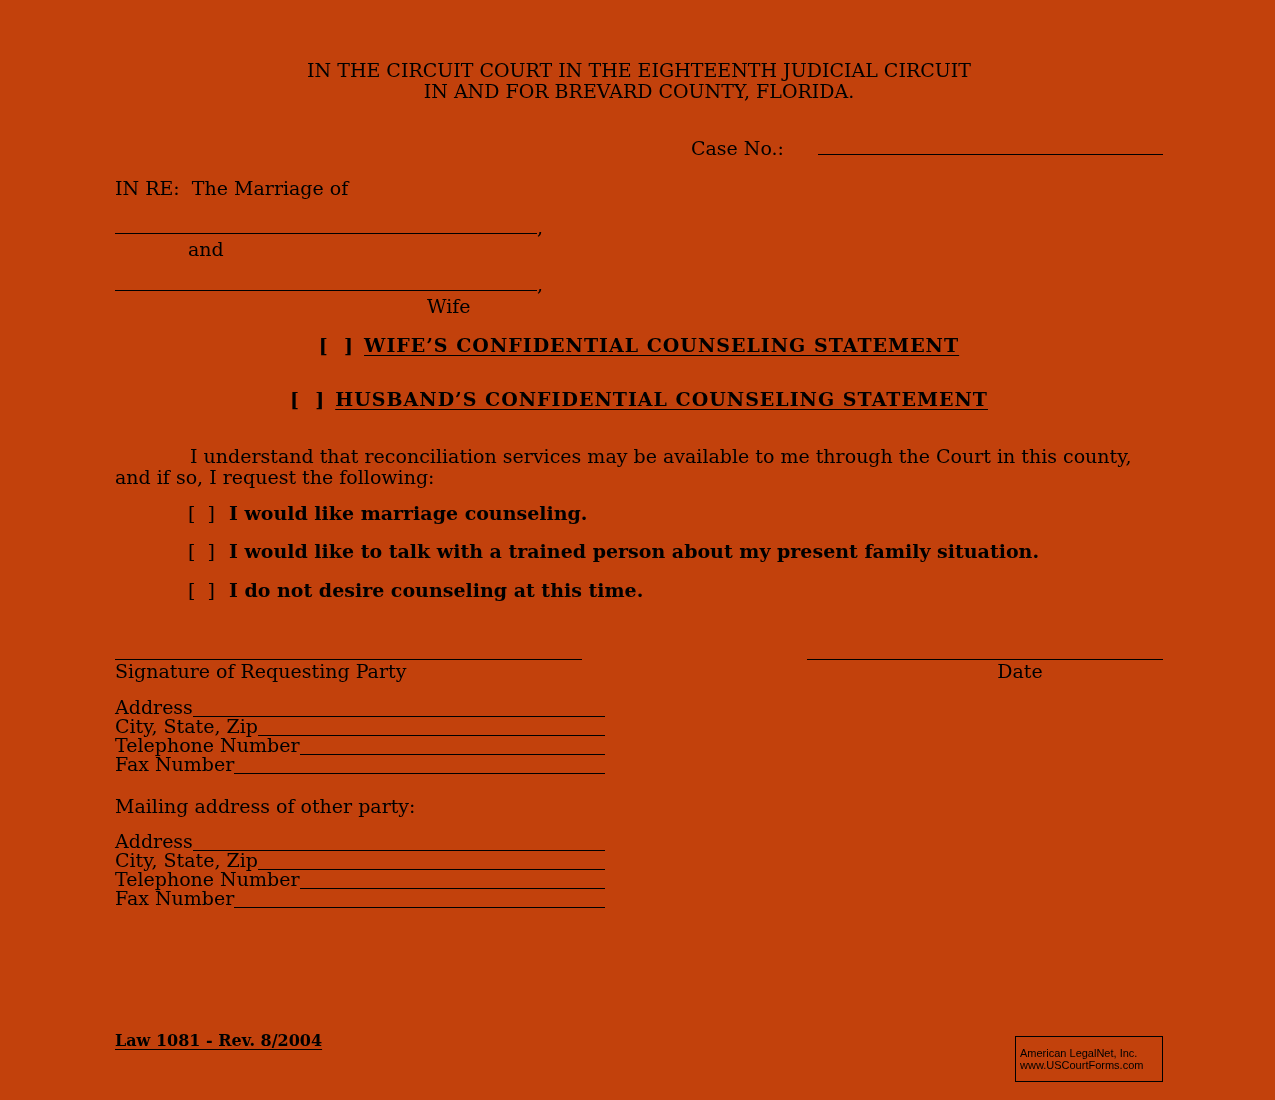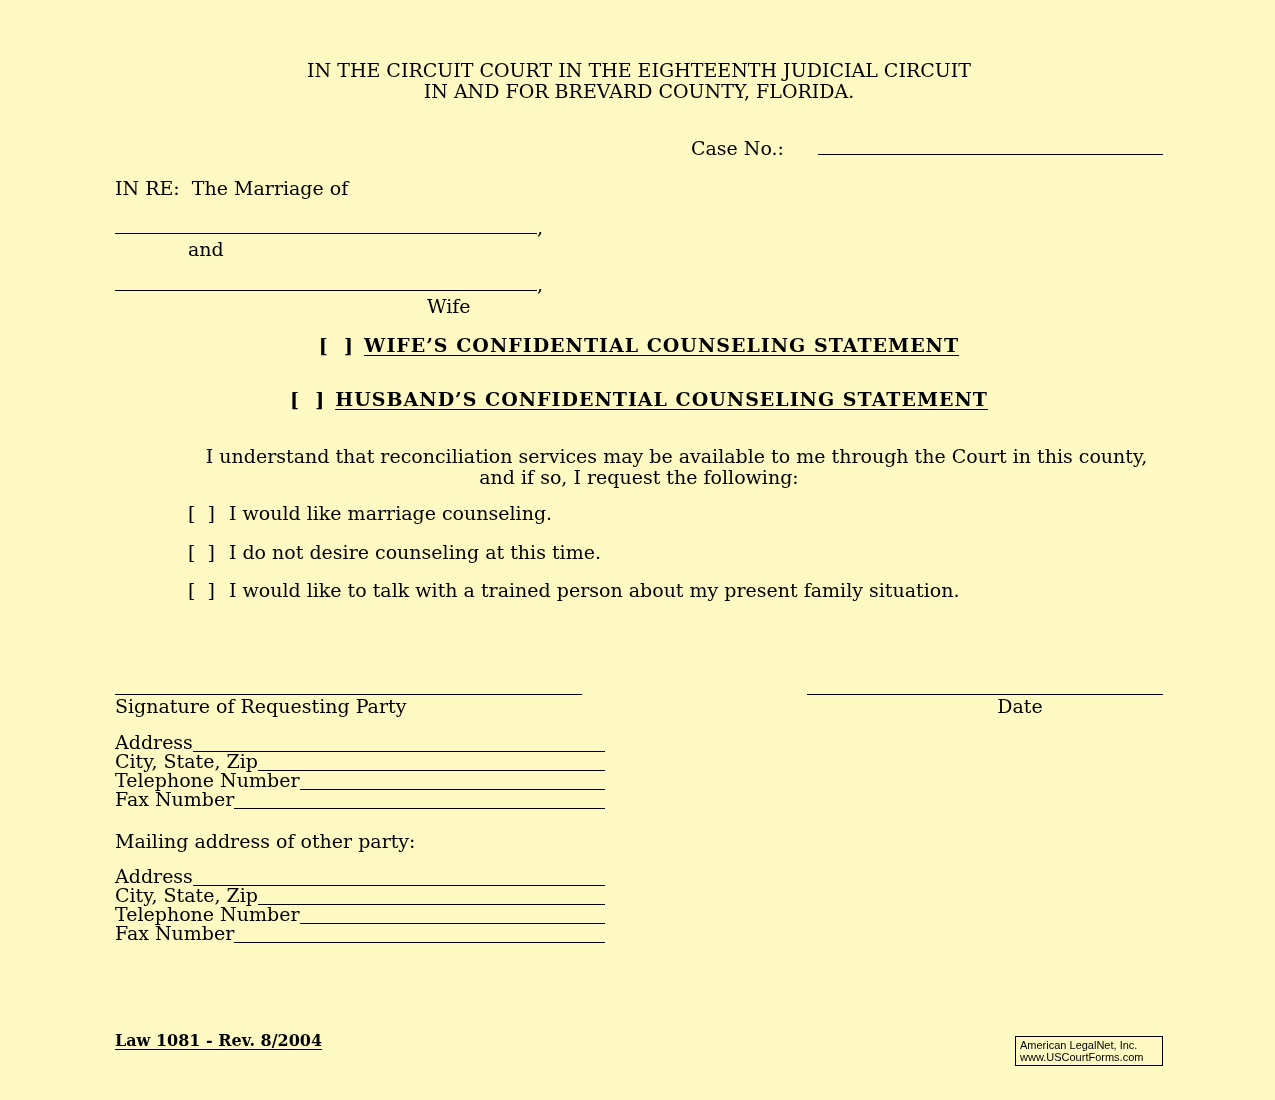--- a/index.html
+++ b/index.html
@@ -6,21 +6,21 @@
   html,body { background:#ffffff; }
   body {
     width:1275px; height:1100px;
     font-family:"DejaVu Serif","Liberation Serif",serif;
     font-size:19px; color:#000;
   }
   .page {
     position:relative;
     width:1275px; height:1100px;
     padding:60px 112px 0 115px;
-    background:#fef9c3;
+    background:#c2410c;
     overflow:hidden;
   }
   .court-title { text-align:center; line-height:21px; }
 
   .case-row {
     margin-top:34px;
     display:flex; justify-content:flex-end; align-items:baseline;
     line-height:22px;
     gap:26px;
   }
@@ -45,29 +45,29 @@
     text-align:center; font-weight:bold; line-height:22px;
     letter-spacing:1px;
   }
   .stmt-title.husband { margin-top:32px; }
   .stmt-title.wife { margin-top:17px; }
   .stmt-title .stmt-text {
     text-decoration:underline; text-underline-offset:3px; margin-left:10px;
   }
   .cb { white-space:pre; }
 
-  .intro { margin-top:36px; line-height:21px; text-indent:75px;text-align:center; }
+  .intro { margin-top:36px; line-height:21px; text-indent:75px; }
 
   .option { margin-left:73px; line-height:22px; }
   .option.first { margin-top:14px; }
   .option.mid   { margin-top:16px; }
   .option.last  { margin-top:17px; }
-  .option .opt-label { margin-left:14px; }
+  .option .opt-label { margin-left:14px;font-weight:bold; }
 
-  .sig-row { margin-top:93px; display:flex;gap:32px; }
+  .sig-row { margin-top:58px; display:flex;gap:32px; }
   .sig-col-left  { width:485px; }
   .sig-col-right { width:370px; margin-left:193px; }
   .sig-line { height:0; border-bottom:1px solid #000; }
   .sig-label { line-height:22px; }
   .date-label { line-height:22px; margin-left:70px;text-align:center; }
 
   .mail-heading { line-height:22px; }
   .mail-heading.first  { margin-top:13px; }
   .mail-heading.second { margin-top:21px; }
 
@@ -78,21 +78,21 @@
   .addr-line { flex:1; border-bottom:1px solid #000; }
 
   .footer-form-id {
     position:absolute; left:115px; top:1031px;
     font-size:16px; font-weight:bold;
     text-decoration:underline; text-underline-offset:3px;
     line-height:20px;
   }
   .legalnet-box {
     position:absolute; right:112px; top:1036px;
-    border:1px solid #000; padding:2px 4px;
+    border:1px solid #000; padding:10px 4px;
     font-family:"Liberation Sans","DejaVu Sans",sans-serif;
     font-size:11px; line-height:12px;
     min-width:148px;
   }
 </style>
 </head>
 <body>
 
 <div class="page">
 
@@ -123,25 +123,25 @@
   </div>
   <div class="stmt-title husband">
     <span class="cb">[  ]</span><span class="stmt-text">HUSBAND’S CONFIDENTIAL COUNSELING STATEMENT</span>
   </div>
 
   <div class="intro">I understand that reconciliation services may be available to me through the Court in this county, and if so, I request the following:</div>
 
   <div class="option first">
     <span class="cb">[  ]</span><span class="opt-label">I would like marriage counseling.</span>
   </div>
+  <div class="option mid">
+    <span class="cb">[  ]</span><span class="opt-label">I would like to talk with a trained person about my present family situation.</span>
+  </div>
   <div class="option last">
     <span class="cb">[  ]</span><span class="opt-label">I do not desire counseling at this time.</span>
-  </div>
-  <div class="option mid">
-    <span class="cb">[  ]</span><span class="opt-label">I would like to talk with a trained person about my present family situation.</span>
   </div>
 
   <div class="sig-row">
     <div class="sig-col-left">
       <div class="sig-line"></div>
       <div class="sig-label">Signature of Requesting Party</div>
     </div>
     <div class="sig-col-right">
       <div class="sig-line"></div>
       <div class="date-label">Date</div>

